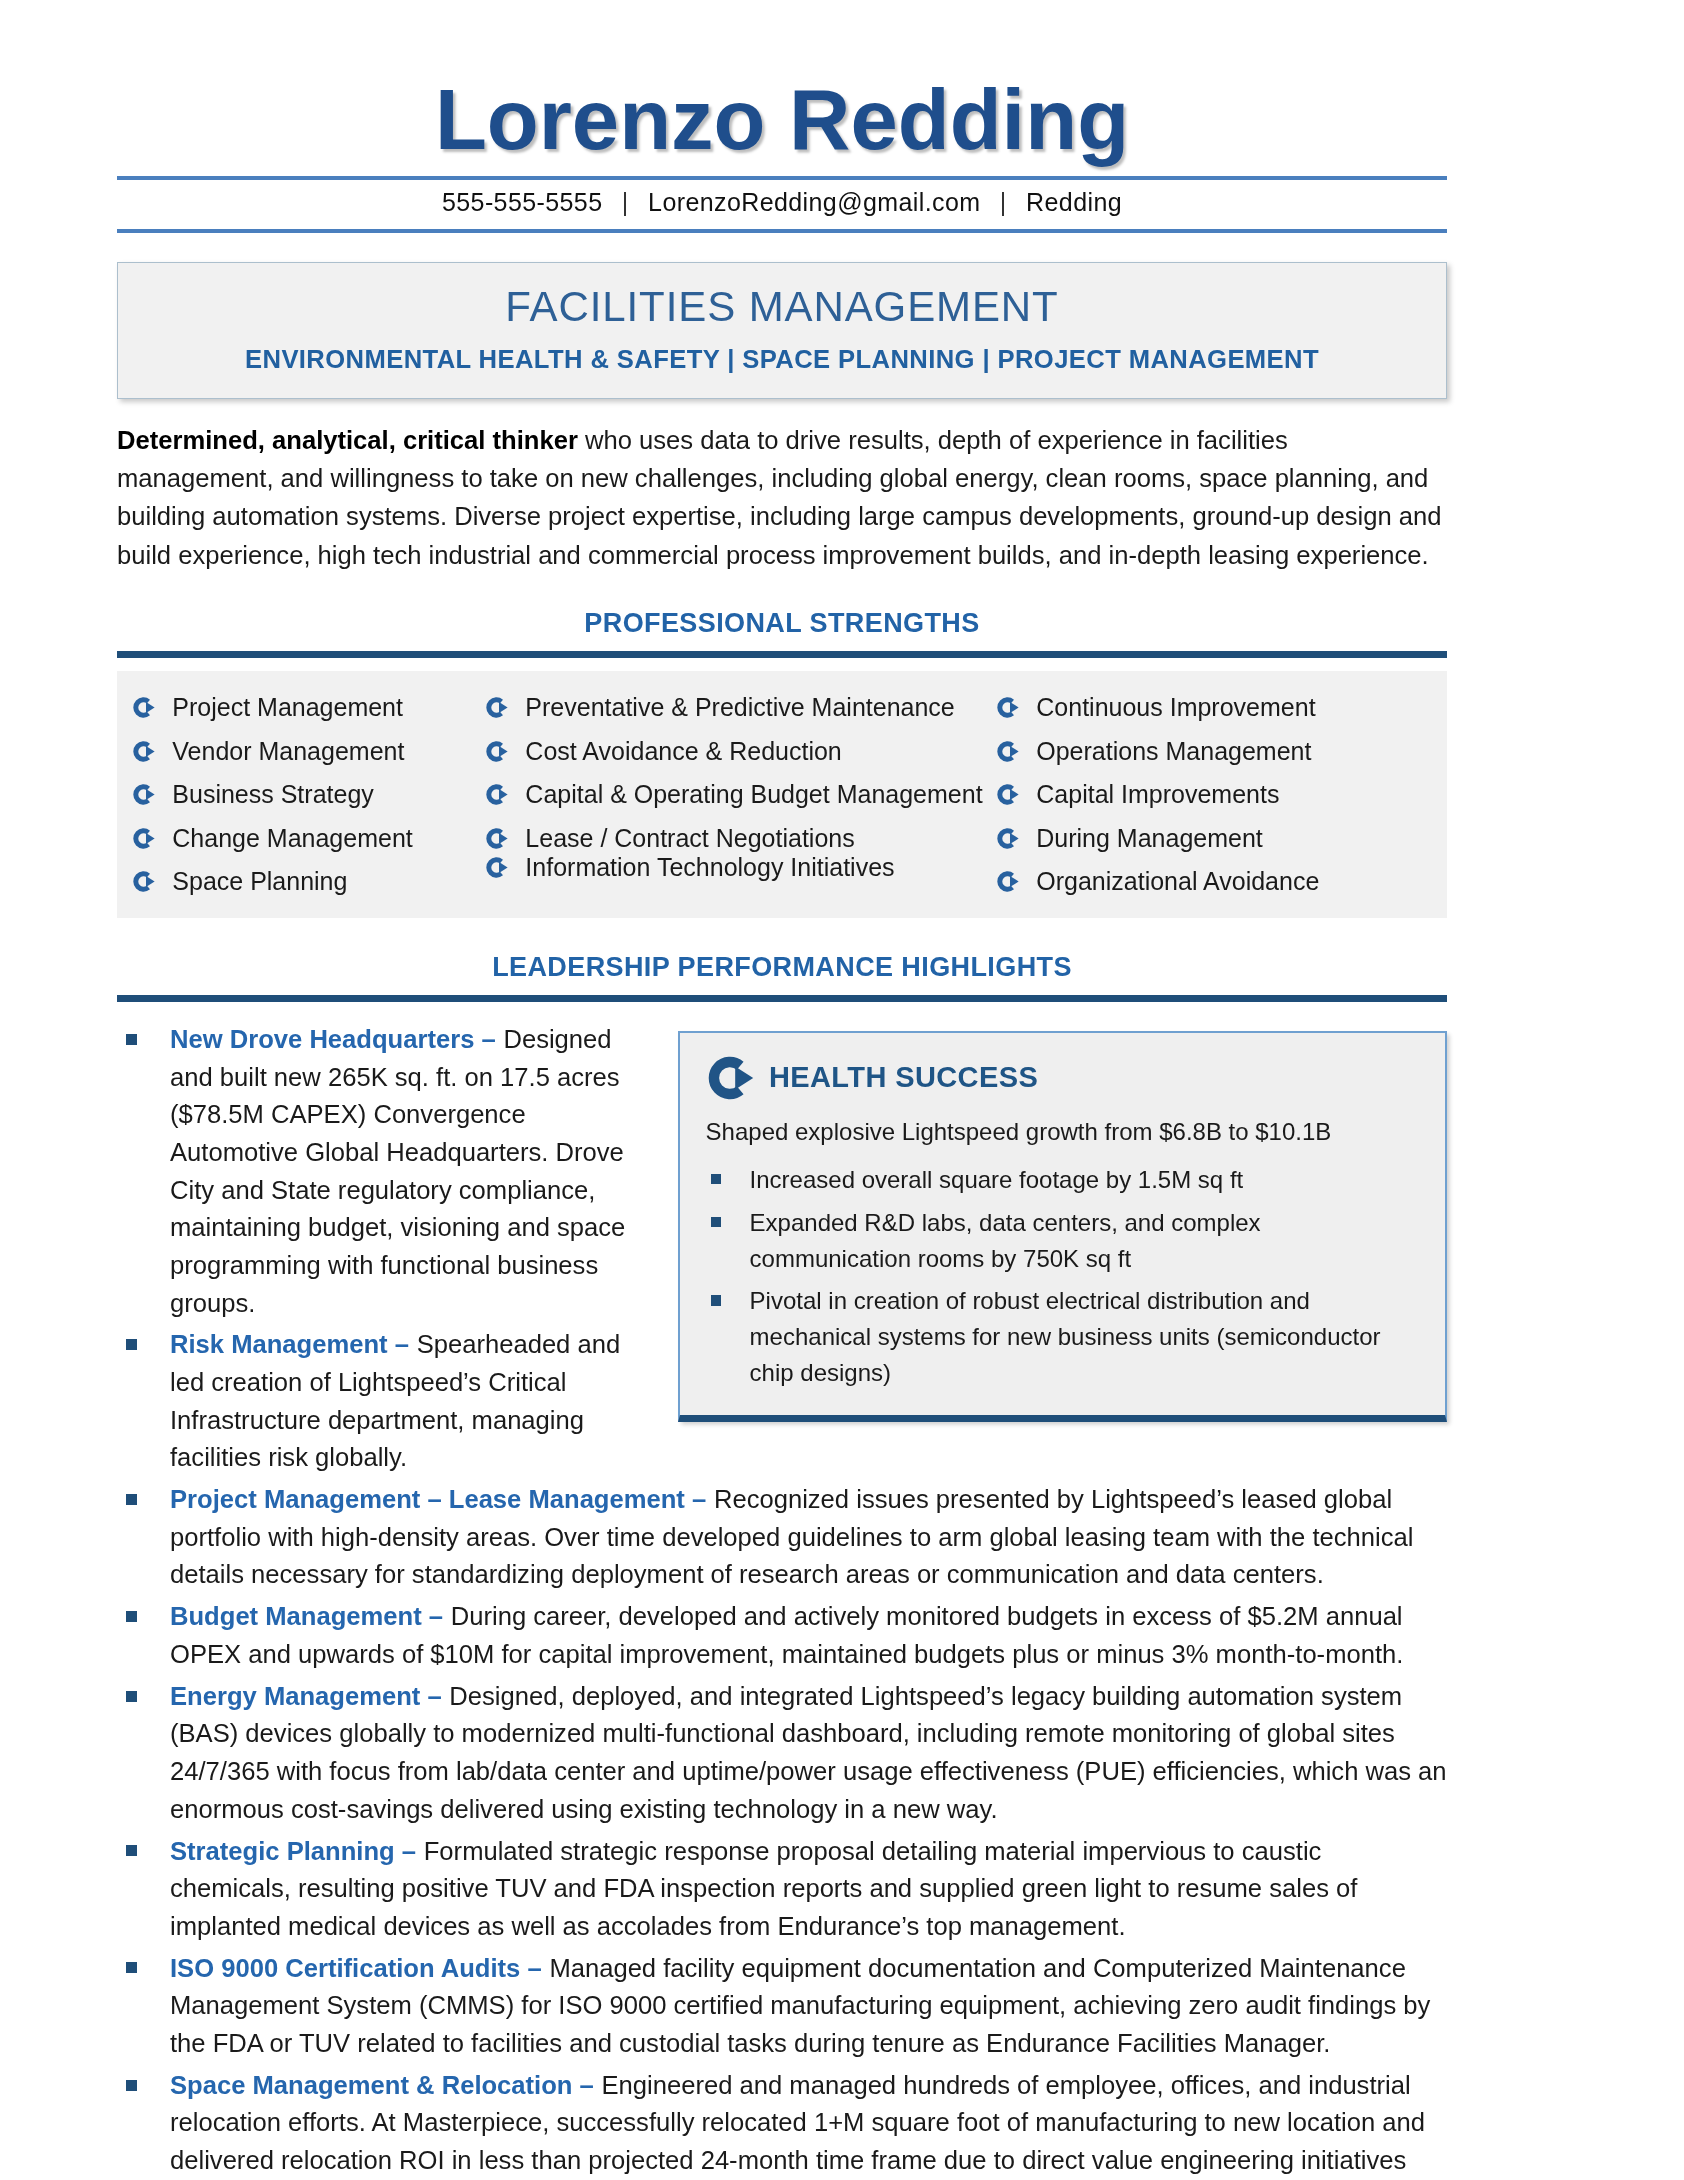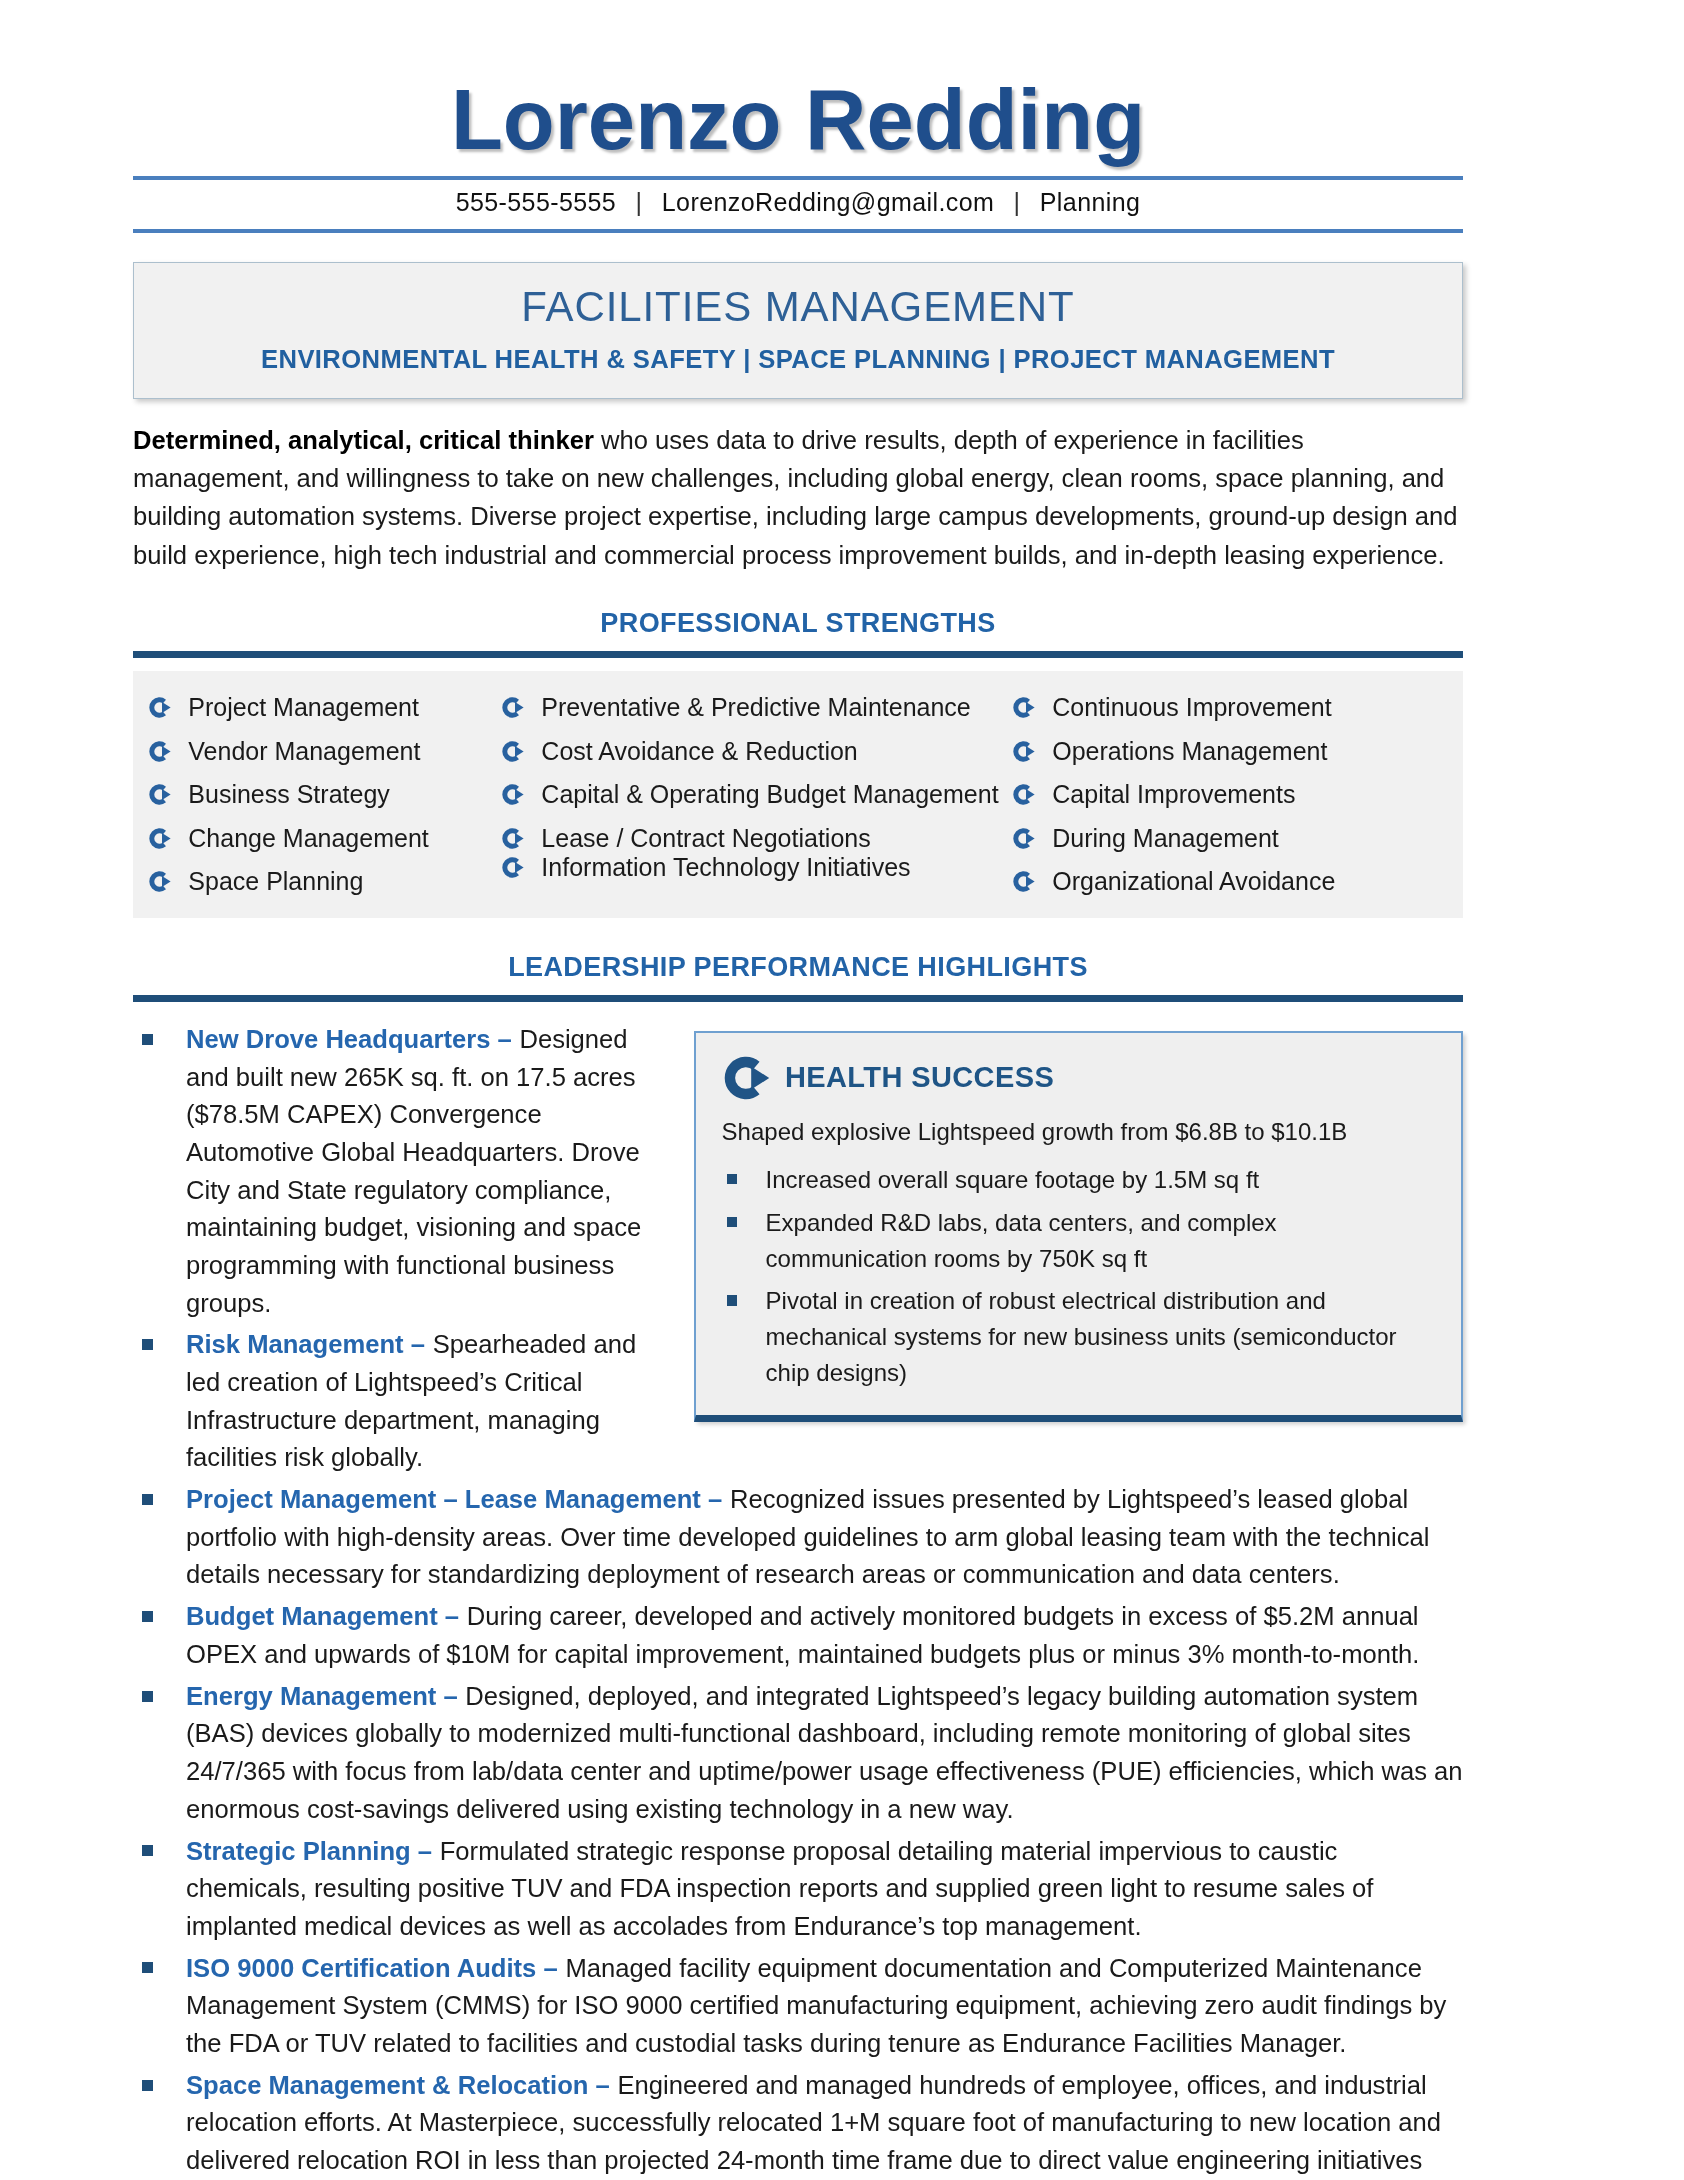--- a/index.html
+++ b/index.html
@@ -12,21 +12,21 @@
     --box-border-blue:#6FA0D0;
     --title-box-border:#ACBFCD;
   }
   *{margin:0;padding:0;box-sizing:border-box;}
   html,body{background:#ffffff;}
   body{
     width:1685px;height:2181px;overflow:hidden;
     font-family:"Liberation Sans", sans-serif;
     color:#1a1a1a;
   }
-  .page{width:1511px;height:2181px;padding:75px 64px 0 117px;margin-left:16px;}
+  .page{width:1511px;height:2181px;padding:75px 64px 0 117px;}
 
   
   .name{
     text-align:center;
     font-size:85px;font-weight:bold;
     color:var(--name-blue);
     text-shadow:2.6px 2.6px 2.6px #bdbdbd;
     line-height:1.05;
   }
   .rule-thin{border:none;height:3.4px;background:var(--rule-light-blue);margin-top:12px;}
@@ -124,21 +124,21 @@
 
 <div class="page">
 
   <div class="name">Lorenzo Redding</div>
   <hr class="rule-thin">
   <div class="contact">
     <span>555-555-5555</span>
     <span class="sep">|</span>
     <span>LorenzoRedding@gmail.com</span>
     <span class="sep">|</span>
-    <span>Planning</span>
+    <span>Redding</span>
   </div>
   <hr class="rule-thin">
 
   <div class="title-box">
     <div class="main">FACILITIES MANAGEMENT</div>
     <div class="sub">ENVIRONMENTAL HEALTH &amp; SAFETY | SPACE PLANNING | PROJECT MANAGEMENT</div>
   </div>
 
   <p class="summary">
     <span class="lead">Determined, analytical, critical thinker</span>

